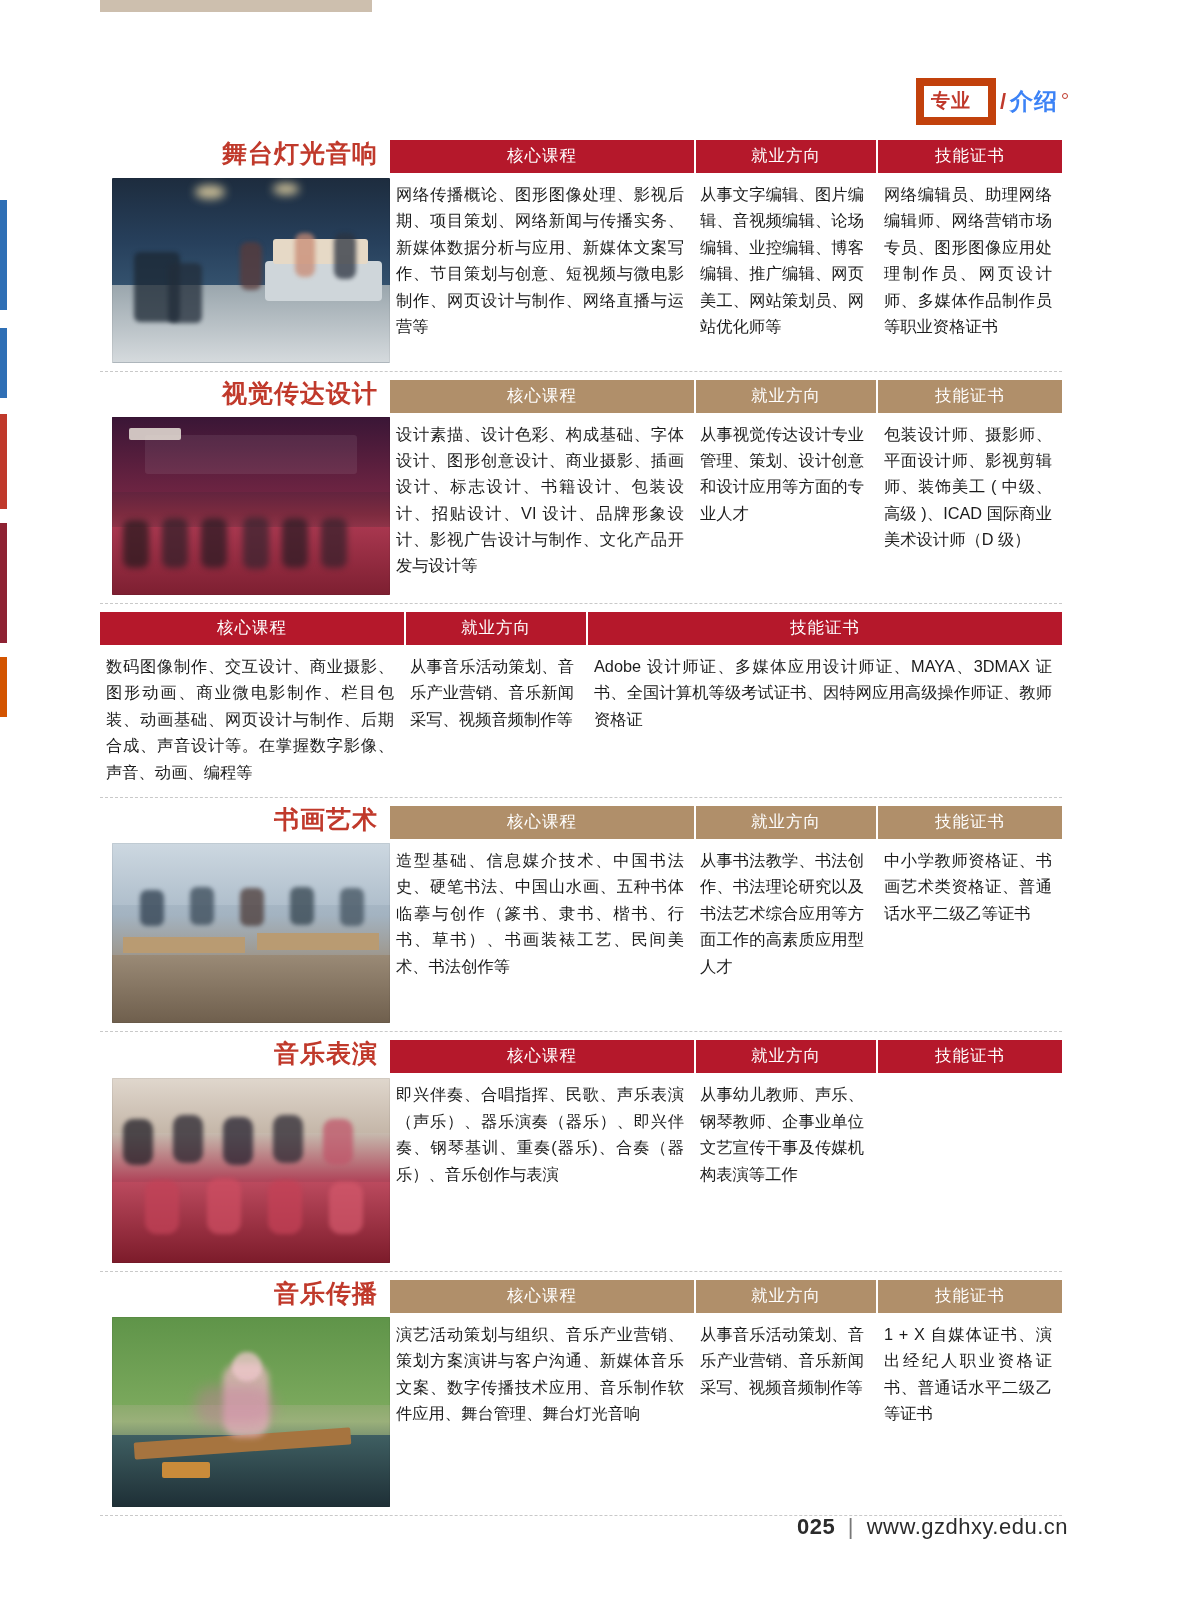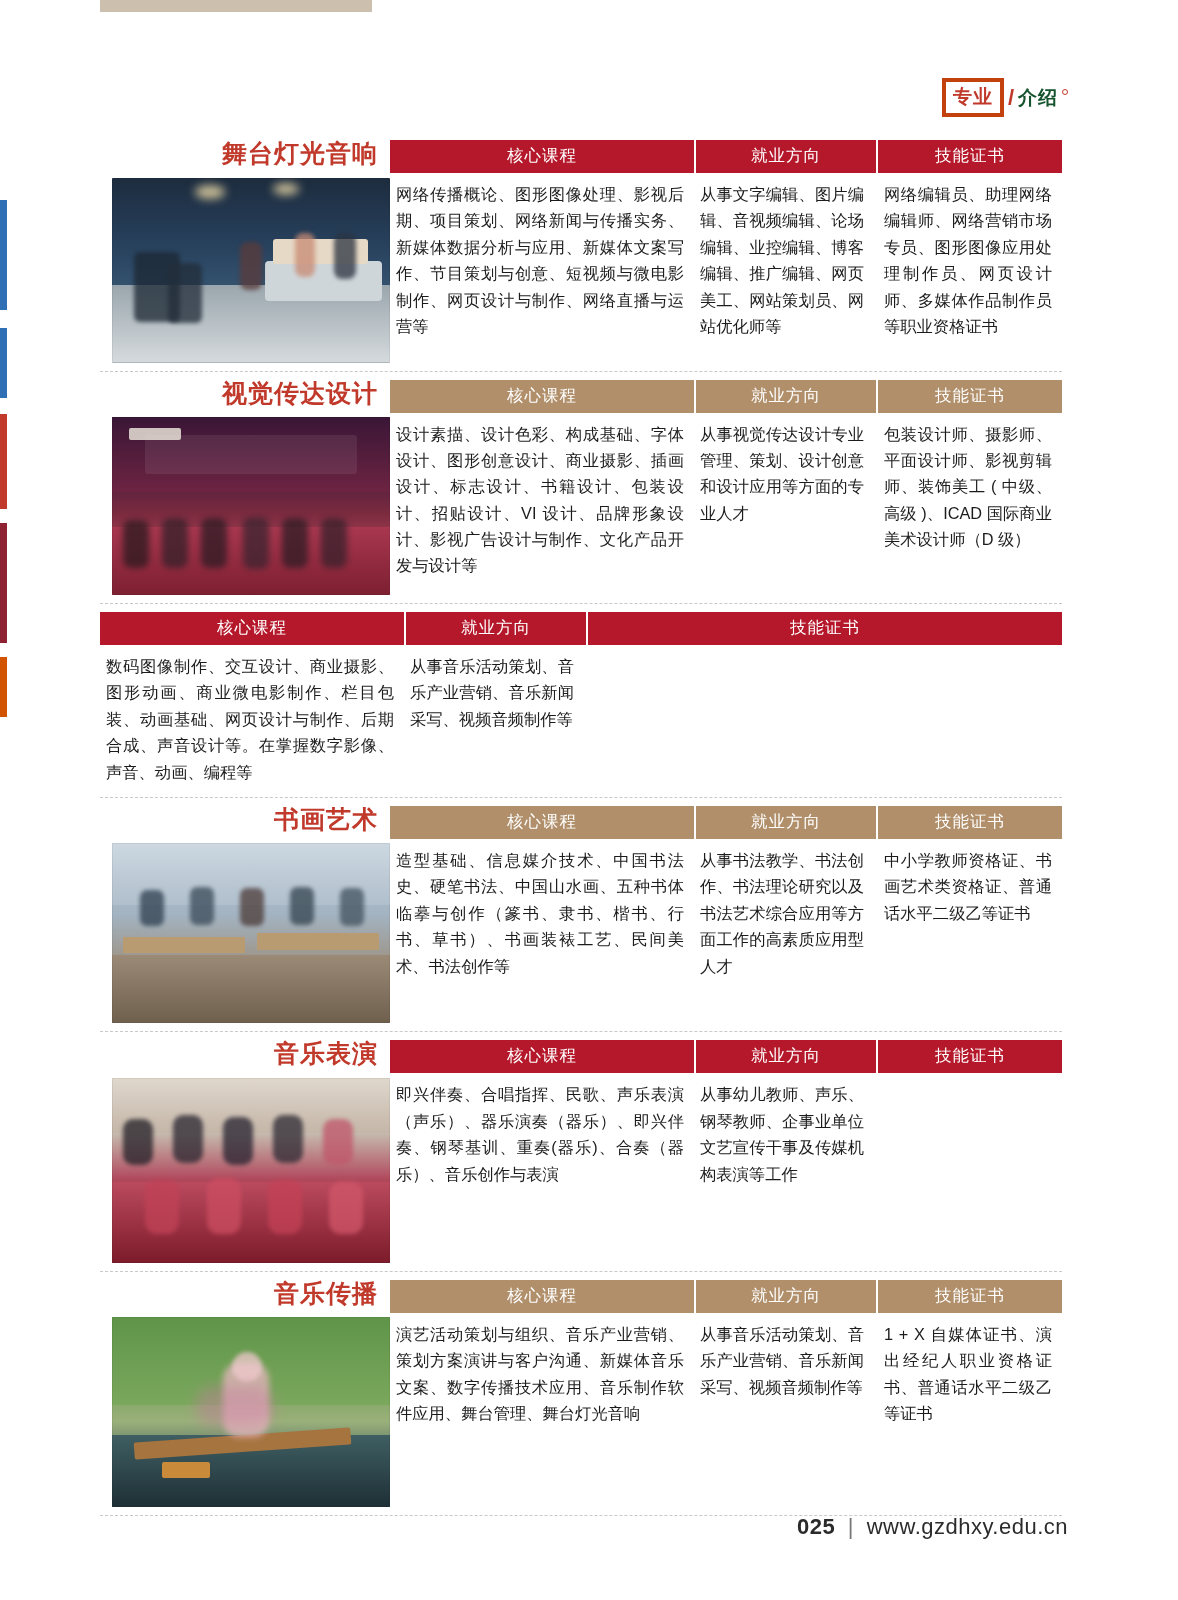--- a/index.html
+++ b/index.html
@@ -26,36 +26,36 @@
   .edge-bars { position: absolute; left: 0; top: 200px; width: 7px; }
   .edge-bar { width: 7px; }
 
   
   .header {
     position: absolute;
     right: 110px; top: 78px;
     display: flex; align-items: center;
   }
   .hdr-box {
-    border: 4px solid #c2410c;
+    border: 8px solid #c2410c;
     color: #c0392b;
     font-size: 19px;
     font-weight: bold;
-    padding: 2px 7px 3px 7px;
+    padding: 2px 17px 3px 7px;
     letter-spacing: 1px;
   }
   .hdr-slash {
     color: #c0392b;
     font-size: 22px;
     font-weight: bold;
     margin: 0 4px;
   }
   .hdr-sub {
-    color: #14532d;
-    font-size: 19px;
+    color: #3b82f6;
+    font-size: 23px;
     font-weight: bold;
     letter-spacing: 1px;
   }
   .hdr-dot {
     display: inline-block;
     width: 6px; height: 6px;
     border: 1.5px solid #c0392b;
     border-radius: 50%;
     margin-left: 4px;
     position: relative; top: -6px;
@@ -253,20 +253,21 @@
       <div class="major-inner">
         <div class="right-col">
           <div class="hdr-row">
             <div class="hdr-cell c1" style="background: rgb(181, 24, 43); margin-right: 2px;">核心课程</div>
             <div class="hdr-cell c2" style="background: rgb(181, 24, 43); margin-right: 2px;">就业方向</div>
             <div class="hdr-cell c3" style="background: rgb(181, 24, 43);">技能证书</div>
           </div>
           <div class="body-row">
             <div class="body-cell c1">数码图像制作、交互设计、商业摄影、图形动画、商业微电影制作、栏目包装、动画基础、网页设计与制作、后期合成、声音设计等。在掌握数字影像、声音、动画、编程等</div>
             <div class="body-cell c2">从事音乐活动策划、音乐产业营销、音乐新闻采写、视频音频制作等</div>
+            <div class="body-cell c3">Adobe 设计师证、多媒体应用设计师证、MAYA、3DMAX 证书、全国计算机等级考试证书、因特网应用高级操作师证、教师资格证</div>
           </div>
         </div>
       </div>
     </div>
     <div class="major">
       <div class="major-inner">
         <div class="left-col">
           <div class="major-title">书画艺术</div>
           <div class="photo" style="height:180px">
             <div class="ph ph-class">

